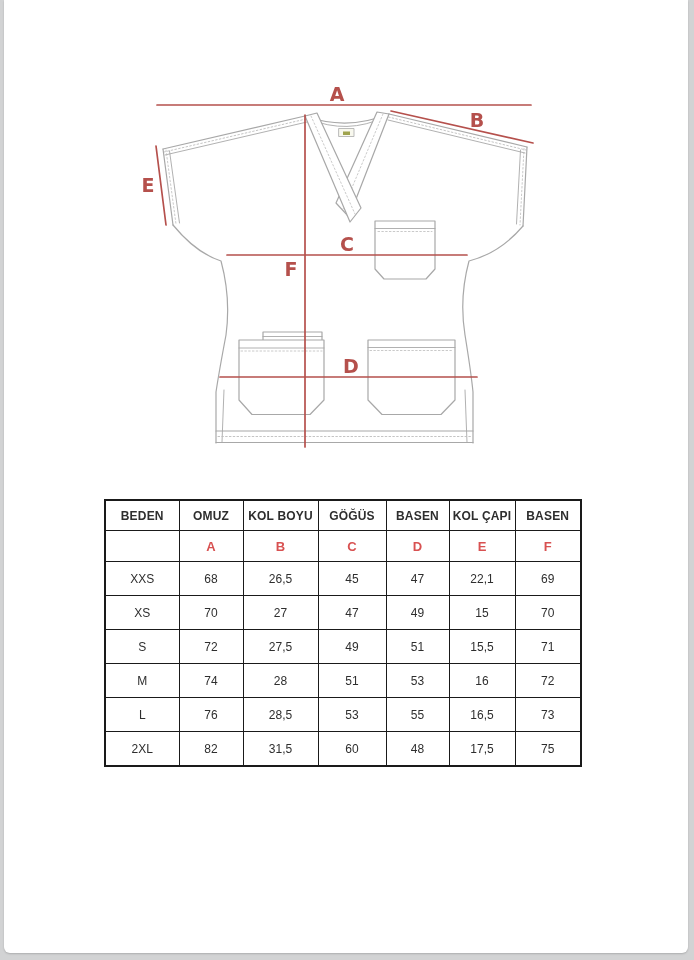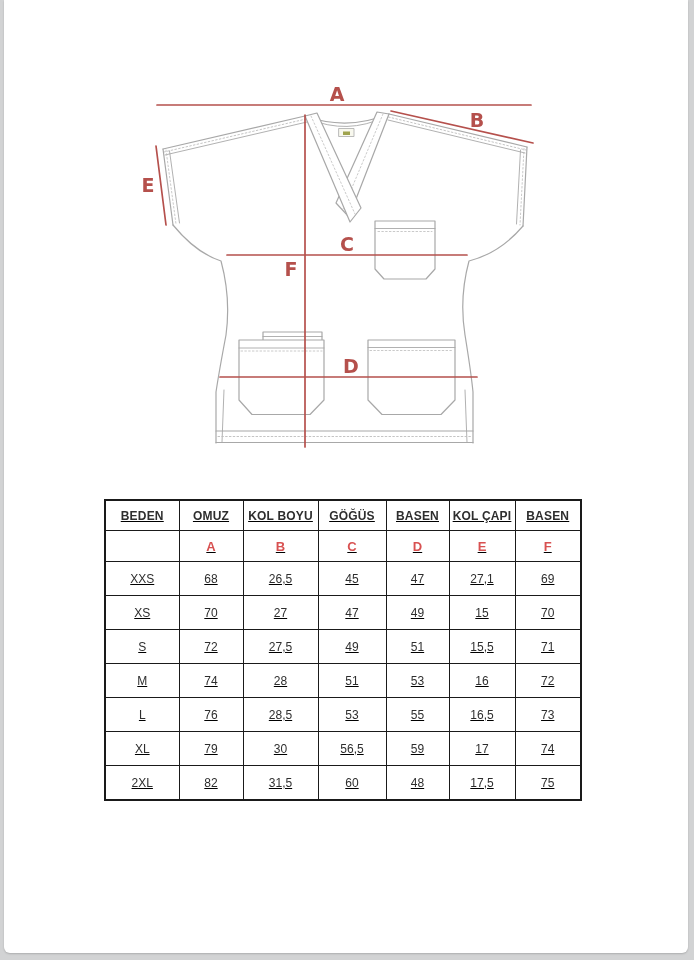--- a/index.html
+++ b/index.html
@@ -13,21 +13,20 @@
     position:absolute;left:4px;top:0;width:684px;height:953px;
     background:#ffffff;border-radius:0 0 6px 6px;
     box-shadow:0 1px 2px rgba(0,0,0,.18);
   }
   .diagram-svg{position:absolute;left:0;top:0;}
   .size-table-wrap{position:absolute;left:100px;top:499px;}
   table.size-table{
     border-collapse:collapse;table-layout:fixed;
     width:476px;
     border:2.2px solid #1a1a1a;
-    text-decoration:underline;
   }
   table.size-table th, table.size-table td{
     border:1.6px solid #1a1a1a;
     text-align:center;vertical-align:middle;
     padding:0;
     color:#2e2e2e;
     font-size:12px;
     line-height:1;
   }
   table.size-table thead th{height:29px;font-weight:600;letter-spacing:.2px;}
@@ -145,21 +144,21 @@
           <td>F</td>
         </tr>
       </thead>
       <tbody id="size-rows">
           <tr class="size-row">
             <td>XXS</td>
             <td>68</td>
             <td>26,5</td>
             <td>45</td>
             <td>47</td>
-            <td>27,1</td>
+            <td>22,1</td>
             <td>69</td>
           </tr>
           <tr class="size-row">
             <td>XS</td>
             <td>70</td>
             <td>27</td>
             <td>47</td>
             <td>49</td>
             <td>15</td>
             <td>70</td>
@@ -185,29 +184,20 @@
           <tr class="size-row">
             <td>L</td>
             <td>76</td>
             <td>28,5</td>
             <td>53</td>
             <td>55</td>
             <td>16,5</td>
             <td>73</td>
           </tr>
           <tr class="size-row">
-            <td>XL</td>
-            <td>79</td>
-            <td>30</td>
-            <td>56,5</td>
-            <td>59</td>
-            <td>17</td>
-            <td>74</td>
-          </tr>
-          <tr class="size-row">
             <td>2XL</td>
             <td>82</td>
             <td>31,5</td>
             <td>60</td>
             <td>48</td>
             <td>17,5</td>
             <td>75</td>
           </tr>
         </tbody>
     </table>

